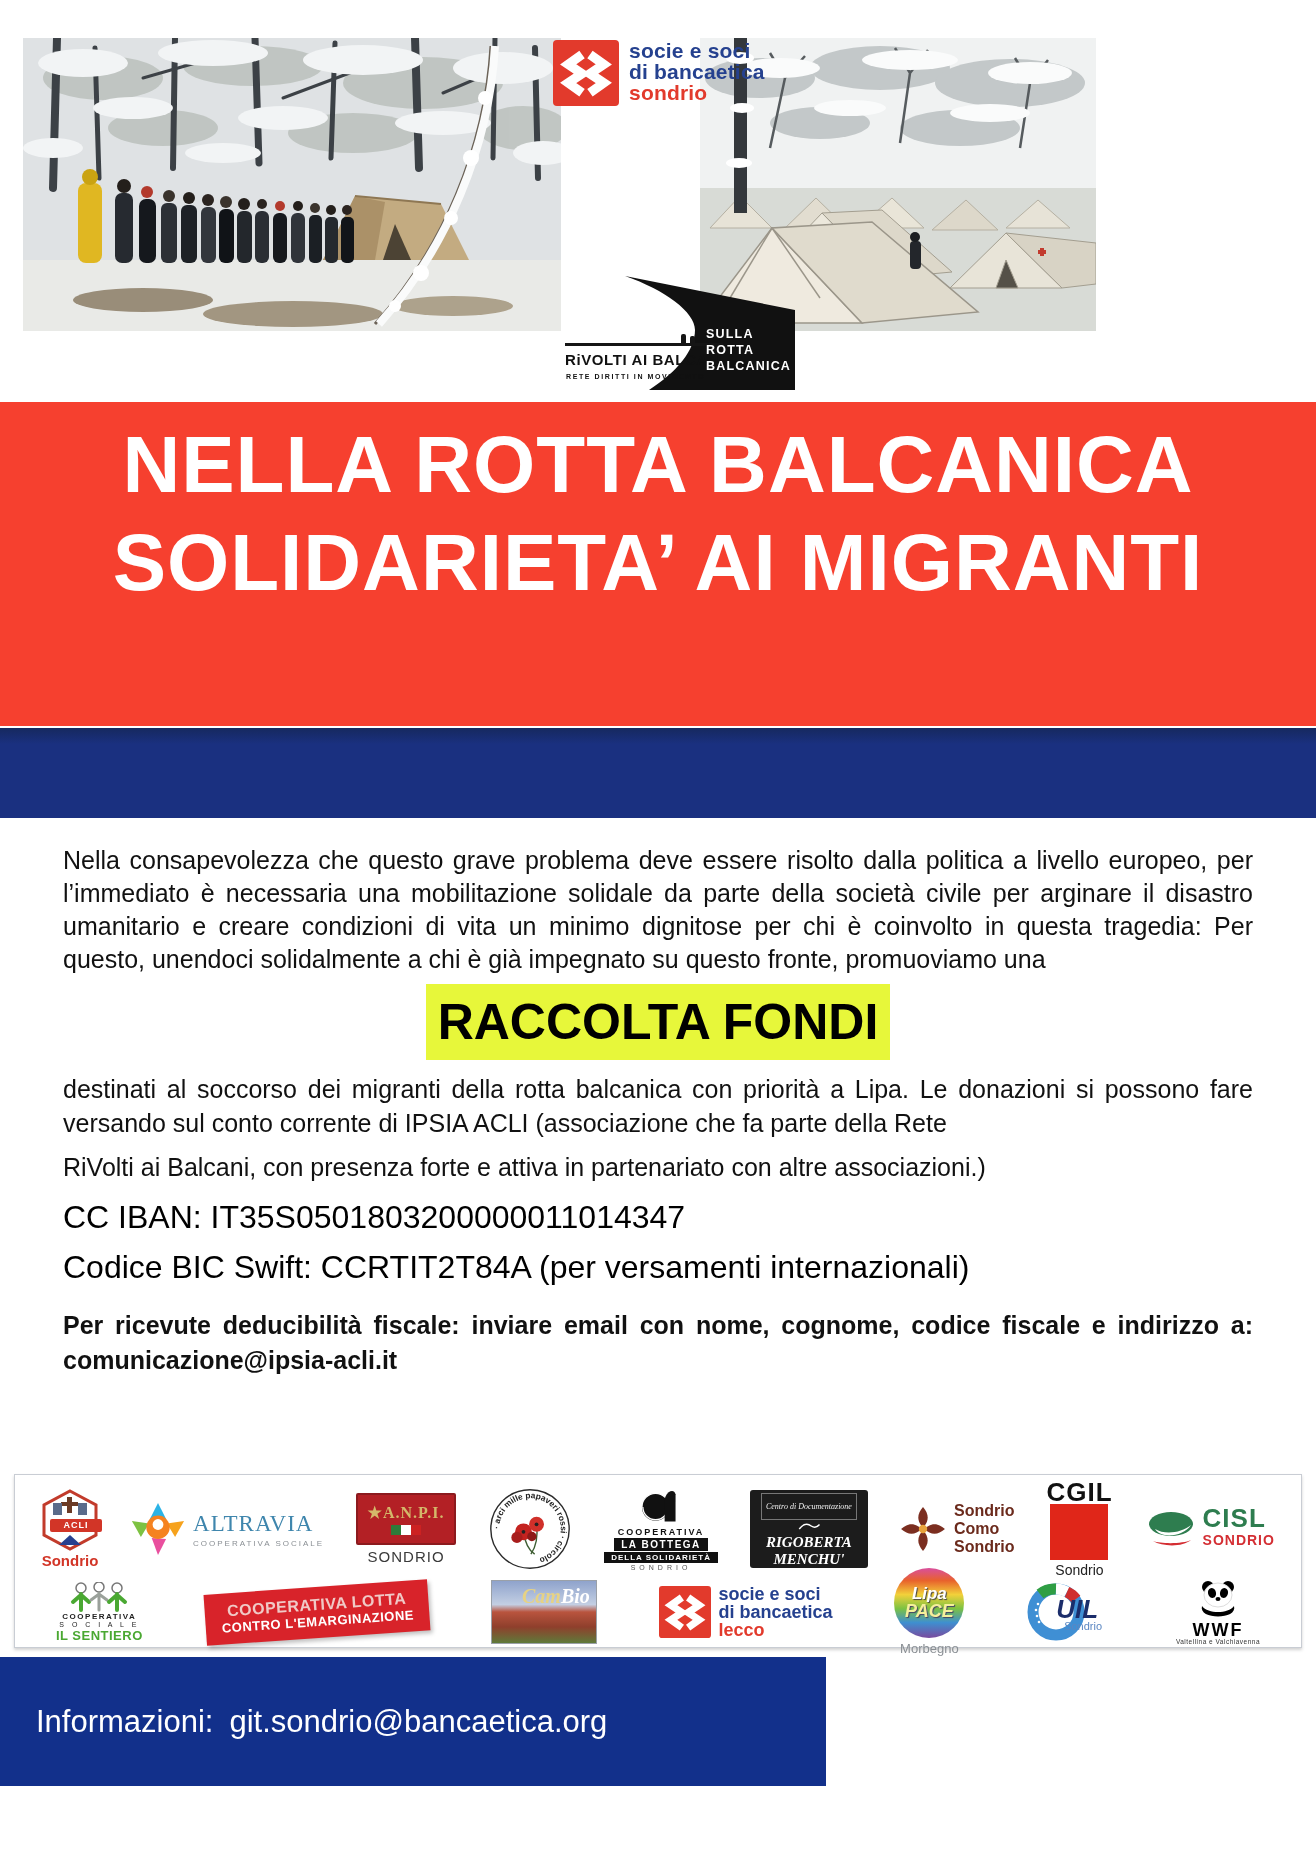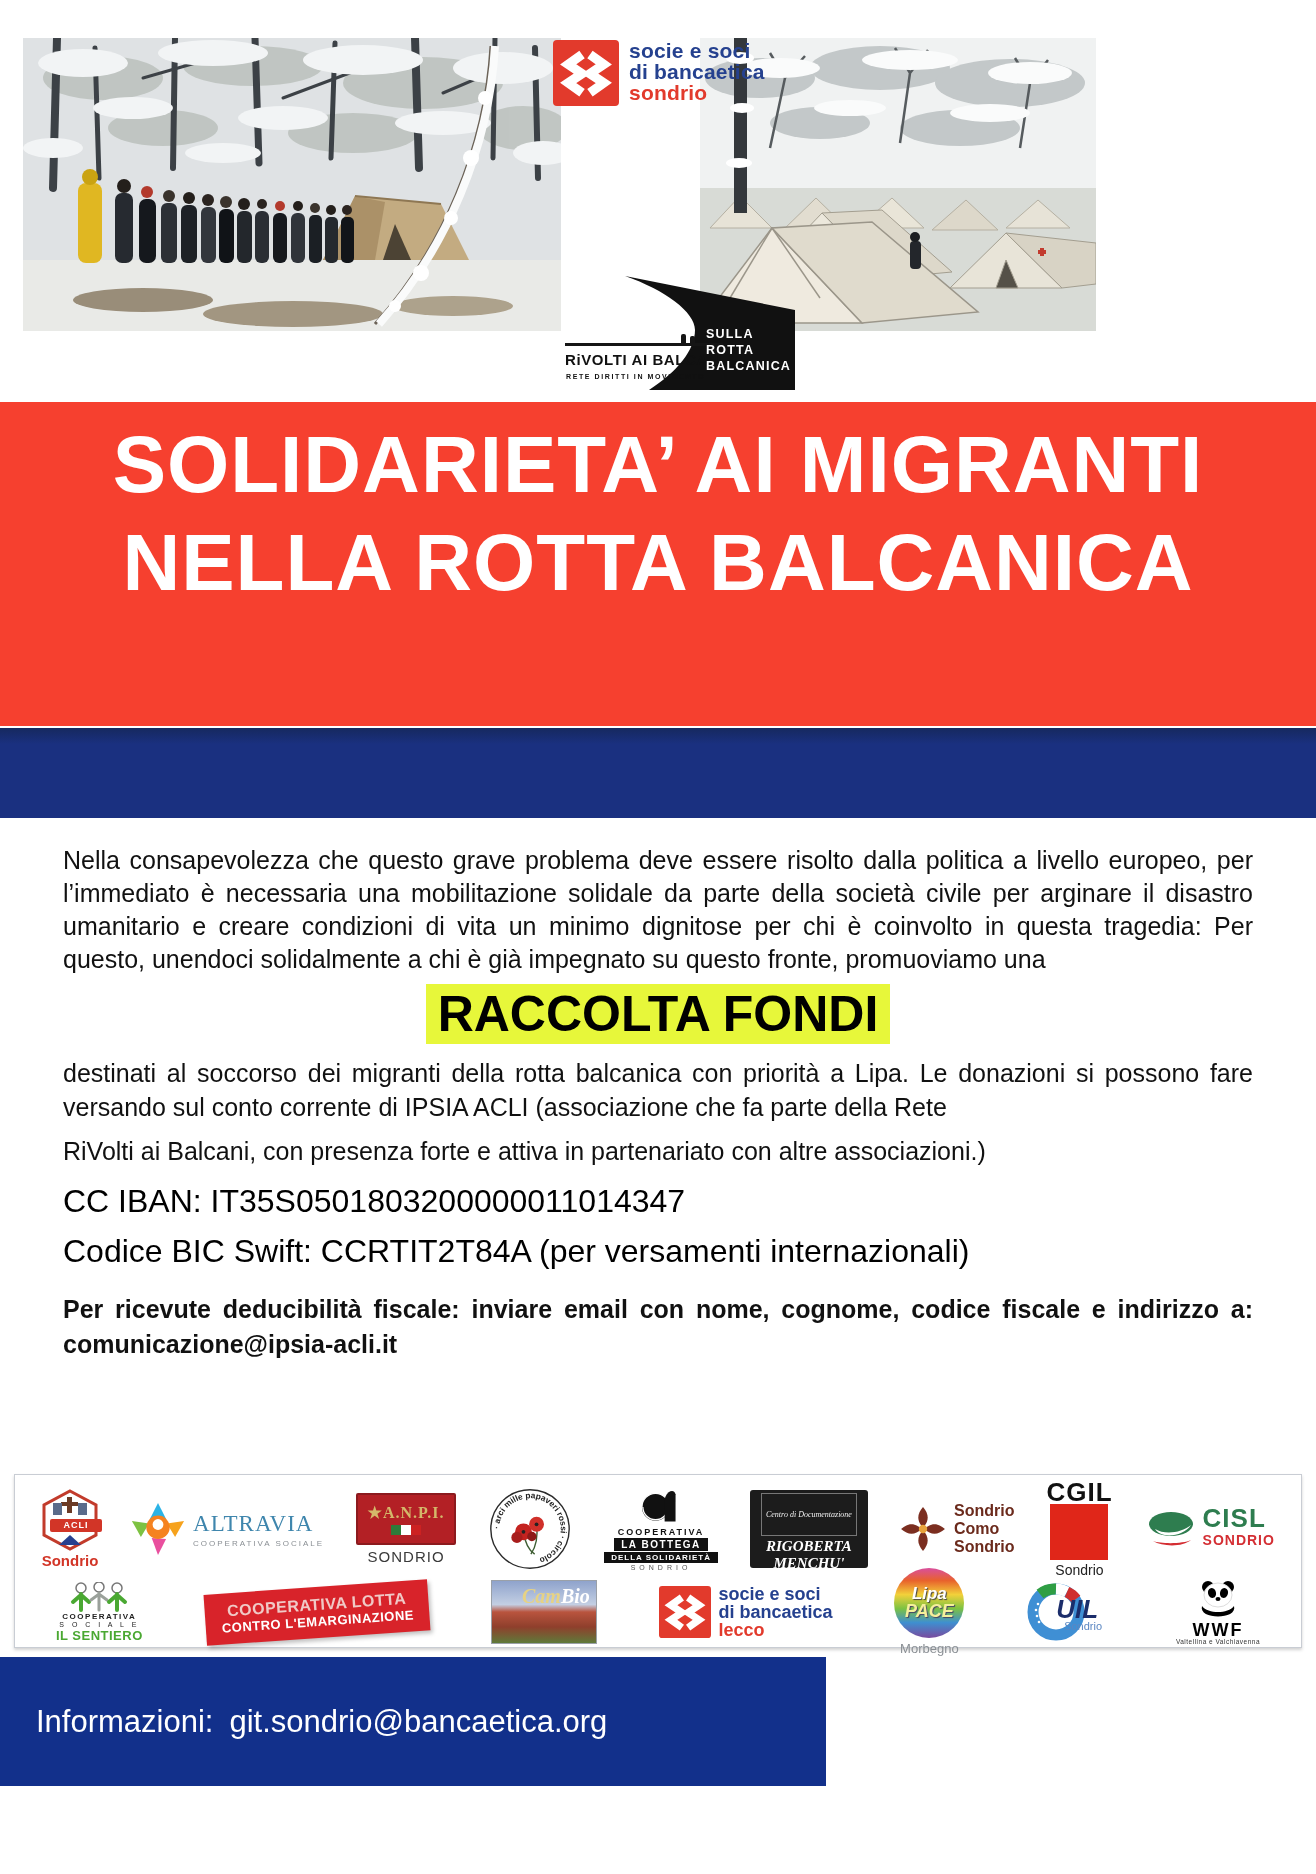--- a/index.html
+++ b/index.html
@@ -35,21 +35,21 @@
   .banner div{color:#ffffff;font-weight:700;font-size:80px;line-height:98px;letter-spacing:1px;white-space:nowrap;}
   .stripe{position:absolute;left:0;top:728px;width:1316px;height:90px;
           background:linear-gradient(180deg,#16295f 0%,#1a3080 18%,#1a3080 100%);}
 
   
   .content{position:absolute;left:63px;top:844px;width:1190px;}
   .content p{margin:0;}
   .intro{font-size:25px;line-height:33px;text-align:justify;}
   .highlight-row{margin-top:8px;text-align:center;}
   .highlight{display:inline-block;background:#e7f73a;color:#000;font-weight:800;font-size:50px;
-             line-height:58px;padding:1px 12px;}
+             line-height:58px;padding:9px 12px;}
   .detail{margin-top:12px !important;font-size:25px;line-height:34px;text-align:justify;}
   .detail2{margin-top:10px !important;font-size:25px;line-height:34px;}
   .iban-block{margin-top:8px;font-size:32px;line-height:50px;color:#000;}
   .note{margin-top:0 !important;font-size:22px;line-height:30px;}
   .receipts{margin-top:16px !important;font-size:25px;line-height:35px;font-weight:700;text-align:justify;}
 
   
   .partners{position:absolute;left:14px;top:1474px;width:1288px;height:174px;background:#fff;
             border:1px solid #c9cdd4;box-sizing:border-box;box-shadow:0 2px 3px rgba(0,0,0,.18);}
   .prow{display:flex;align-items:center;justify-content:space-around;padding:0 10px;}
@@ -77,21 +77,21 @@
   .bottega{gap:0 !important;}
   .bot-l1{font-size:9px;font-weight:800;letter-spacing:2px;color:#111;}
   .bot-bar{background:#111;color:#fff;font-weight:800;font-size:10px;letter-spacing:1.5px;
            padding:1px 7px;margin-top:1px;}
   .bot-bar.small{font-size:8px;letter-spacing:1px;}
   .bot-l4{font-size:7px;letter-spacing:4px;color:#555;margin-top:1px;}
 
   .rigo{width:118px;height:78px;background:#1c1c1c;border-radius:3px;display:flex;flex-direction:column;
         align-items:center;justify-content:flex-start;padding-top:3px;box-sizing:border-box;}
   .rigo-top{font-family:"Liberation Serif", serif;font-style:italic;font-size:8px;color:#f0f0f0;
-            border:1px solid #777;padding:16px 4px;}
+            border:1px solid #777;padding:8px 4px;}
   .rigo-name{font-family:"Liberation Serif", serif;font-style:italic;font-weight:700;color:#fff;
              font-size:15px;line-height:17px;text-align:center;margin-top:2px;}
 
   .caritas{flex-direction:row !important;gap:8px;align-items:center;}
   .caritas-text div{font-size:16px;font-weight:700;color:#6b2a1c;line-height:18px;}
 
   .cgil{gap:0 !important;}
   .cgil-title{font-size:26px;font-weight:800;color:#111;letter-spacing:1px;line-height:24px;}
   .cgil-square{width:58px;height:56px;background:#e02619;}
   .cgil-sub{font-size:14px;color:#222;margin-top:2px;}
@@ -314,22 +314,22 @@
     <div class="rivolti-fig f2"></div>
     <div class="rivolti-name">RiVOLTI AI BALCANI</div>
     <div class="rivolti-tag">RETE DIRITTI IN MOVIMENTO</div>
     <div class="rivolti-arrow-text">
       <div>SULLA ROTTA</div>
       <div>BALCANICA</div>
     </div>
   </div>
 
   <div class="banner">
+    <div>NELLA ROTTA BALCANICA</div>
     <div>SOLIDARIETA’ AI MIGRANTI</div>
-    <div>NELLA ROTTA BALCANICA</div>
   </div>
 
   <div class="stripe"></div>
 
   <div class="content">
     <p class="intro">Nella consapevolezza che questo grave problema deve essere risolto dalla politica a livello europeo, per l’immediato è necessaria una mobilitazione solidale da parte della società civile per arginare il disastro umanitario e creare condizioni di vita un minimo dignitose per chi è coinvolto in questa tragedia:  Per questo, unendoci  solidalmente a chi è già impegnato su questo fronte, promuoviamo una</p>
     <div class="highlight-row">
       <span class="highlight">RACCOLTA FONDI</span>
     </div>
     <p class="detail">destinati al soccorso dei migranti della rotta balcanica con priorità a Lipa. Le donazioni si possono fare versando sul conto corrente di IPSIA ACLI (associazione che fa parte della Rete</p>

